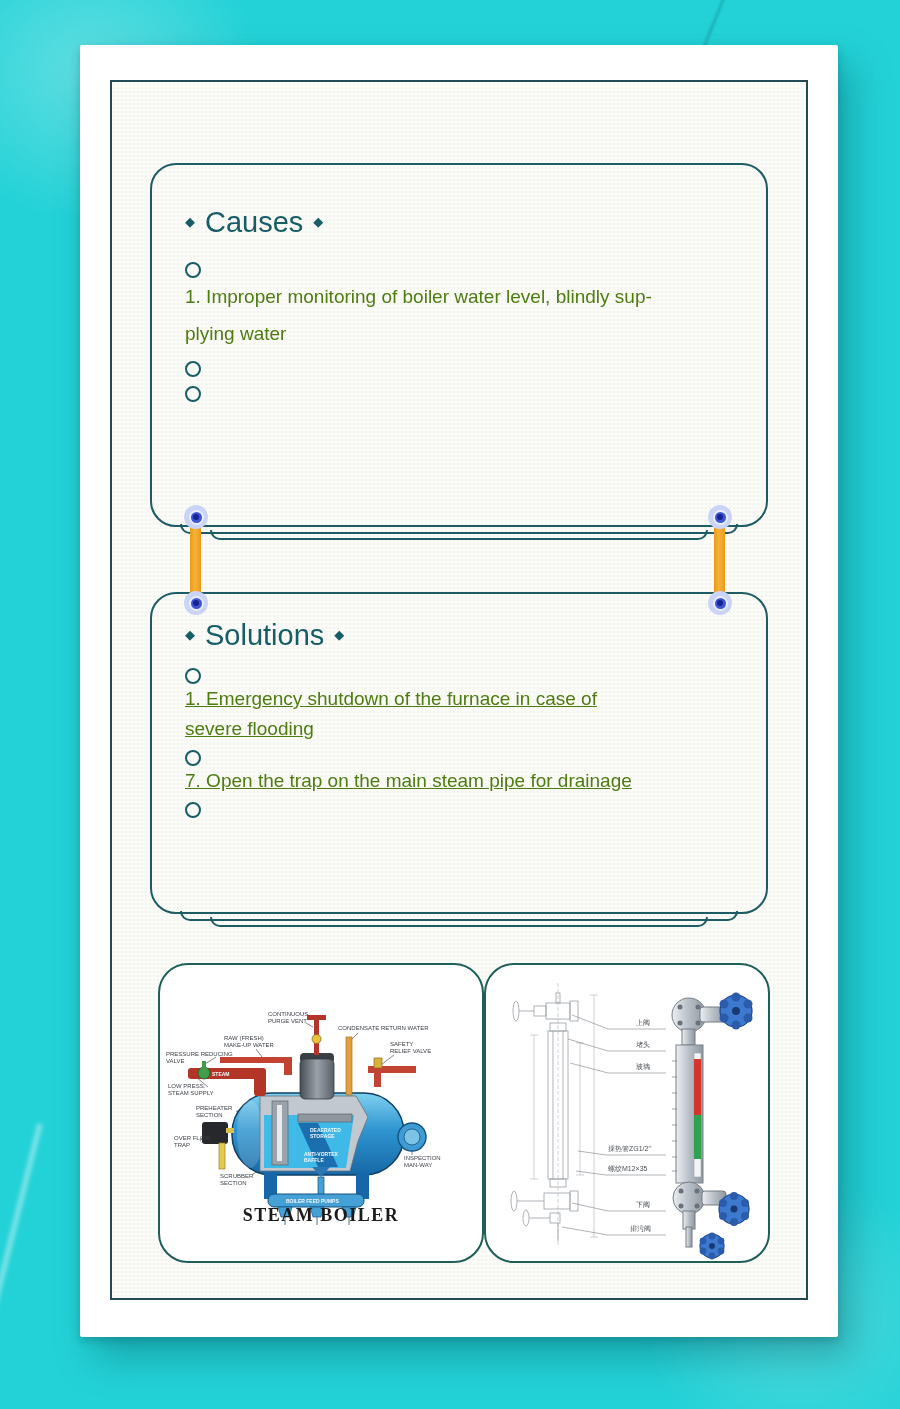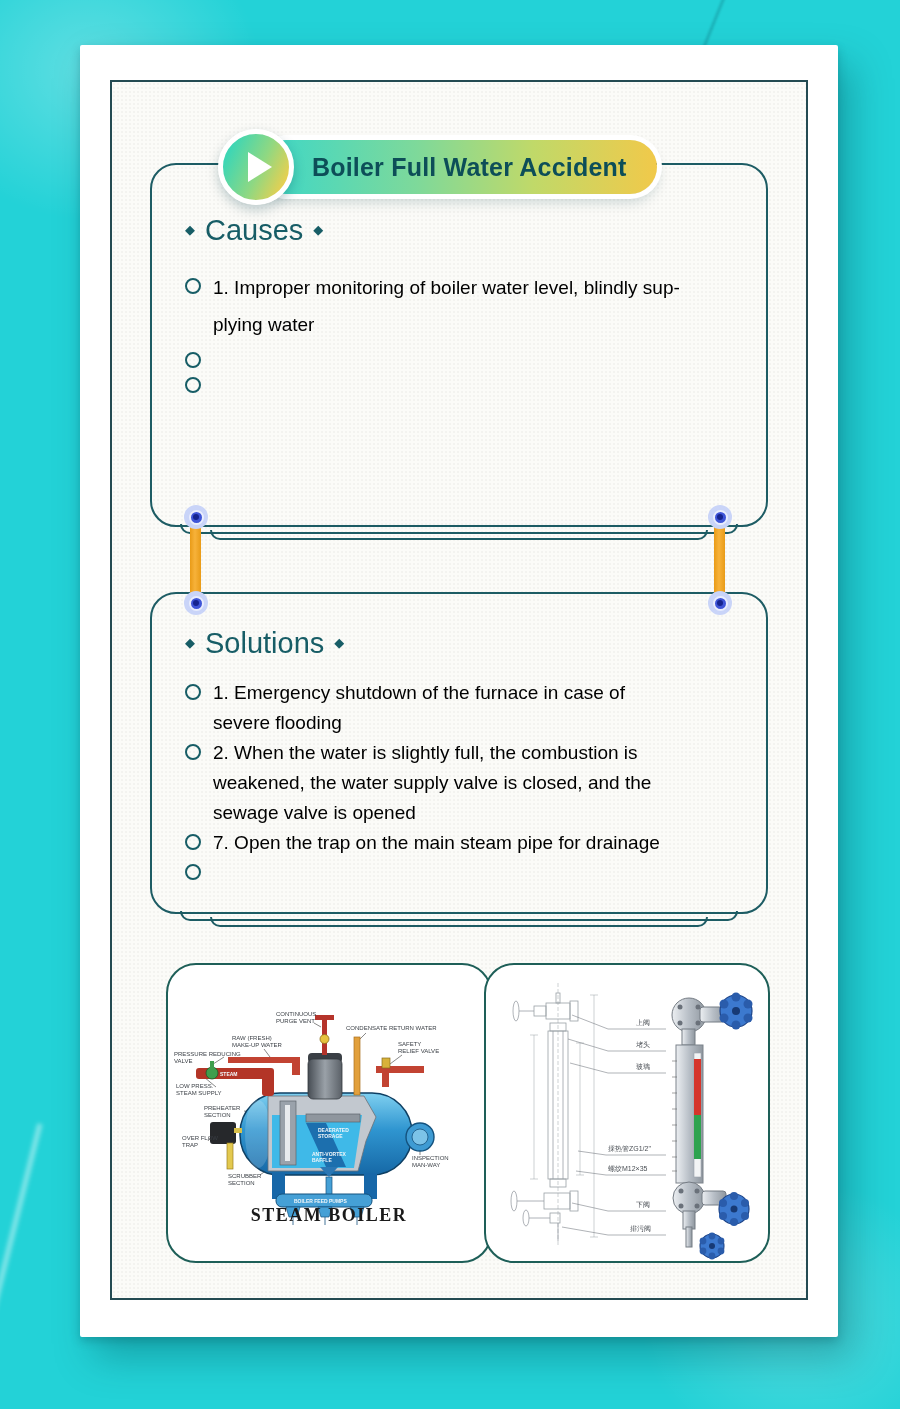--- a/index.html
+++ b/index.html
@@ -56,50 +56,50 @@
   .sheet{box-sizing:border-box;border:2px solid #1d5c64;border-top:none;border-radius:0 0 20px 20px;height:10px;margin:-4px auto 0;}
   .sheet.s1{width:calc(100% - 60px);margin-top:-3px;}
   .sheet.s2{width:calc(100% - 120px);}
   .sheet-wrap{position:absolute;left:70px;width:618px;z-index:1;}
   #causes-sheets{top:482px;}
   #solutions-sheets{top:869px;}
 
   .card-head{display:flex;align-items:center;color:#175d66;margin-left:33px;}
   #causes-card .card-head{margin-top:40px;}
   #solutions-card .card-head{margin-top:24px;}
-  .head-text{font-size:29px;line-height:34px;margin:8px 10px;}
+  .head-text{font-size:29px;line-height:34px;margin:0 10px;}
   .diamond{font-size:13px;line-height:34px;}
 
   .card-body{margin:14px 20px 0 33px;}
   #solutions-card .card-body{margin-top:10px;}
-  .li{display:flex;color:#000000;}
+  .li{display:flex;color:#4d7c0f;flex-direction:column;}
   .dot{width:16px;height:16px;border:2px solid #175d66;border-radius:50%;flex-shrink:0;margin-right:12px;box-sizing:border-box;}
   #causes-card .li-text{font-size:19px;line-height:37px;white-space:pre-line;}
   #causes-card .dot{margin-top:9px;}
-  #solutions-card .li-text{font-size:19px;line-height:30px;white-space:pre-line;}
+  #solutions-card .li-text{font-size:19px;line-height:30px;white-space:pre-line;text-decoration:underline;}
   #solutions-card .dot{margin-top:6px;}
 
   
   .strap{position:absolute;width:11px;height:96px;border-radius:6px;z-index:5;
     background:linear-gradient(90deg,#e99b17,#f7b23a 45%,#e99b17);}
   #strap-left{left:110px;top:466px;}
   #strap-right{left:634px;top:466px;}
   .pin{position:absolute;width:24px;height:24px;border-radius:50%;z-index:6;
     background:#c9d4f8;display:flex;align-items:center;justify-content:center;}
   .pin .mid{width:15px;height:15px;border-radius:50%;background:#3f55d8;border:2px solid #e9edfd;box-sizing:border-box;display:flex;align-items:center;justify-content:center;}
   .pin .core{width:6px;height:6px;border-radius:50%;background:#16248f;}
   #pin-tl{left:104px;top:460px;} #pin-bl{left:104px;top:546px;}
   #pin-tr{left:628px;top:460px;} #pin-br{left:628px;top:546px;}
 
   
   .fig-card{
     position:absolute;top:918px;height:300px;box-sizing:border-box;background:#fff;
     border:2px solid #1e5f58;border-radius:30px;overflow:hidden;z-index:2;
   }
-  #fig-boiler{left:86px;width:326px;}
+  #fig-boiler{left:78px;width:326px;}
   #fig-gauge{left:404px;width:286px;}
   .fig-card svg{position:absolute;left:0;top:0;}
   .fig-label{position:absolute;font-size:6px;line-height:7px;color:#3a3f45;white-space:pre;z-index:3;}
   .fig-label.on-dark{color:#f2f7fa;font-weight:bold;font-size:5px;line-height:6px;}
   .fig-label.cn{font-size:7px;color:#4a4f55;}
   .boiler-caption{
     position:absolute;left:0;right:0;top:240px;text-align:center;z-index:3;
     font-family:"Liberation Serif", serif;font-weight:bold;font-size:18px;color:#1a1a1a;letter-spacing:1.5px;
   }
 </style>
@@ -107,28 +107,20 @@
 <body>
 
 <div class="vein glow-tl"></div>
 <div class="vein glow-br"></div>
 <div class="vein vein-tr"></div>
 <div class="vein vein-bl"></div>
 
 <div id="poster">
   <div class="inner-frame"></div>
 
-  <div class="banner">
-    <div class="play-btn">
-      <div class="play-tri"></div>
-    </div>
-    <div class="title-pill">
-      <span class="title-text">Boiler Full Water Accident</span>
-    </div>
-  </div>
 
   <div class="sheet-wrap" id="causes-sheets">
     <div class="sheet s1"></div>
       <div class="sheet s2"></div>
   </div>
   <div class="sheet-wrap" id="solutions-sheets">
     <div class="sheet s1"></div>
       <div class="sheet s2"></div>
   </div>
 
@@ -180,26 +172,20 @@
     <div class="card-head">
       <span class="diamond">◆</span>
       <span class="head-text">Solutions</span>
       <span class="diamond">◆</span>
     </div>
     <div class="card-body">
       <div class="li">
           <span class="dot"></span>
           <span class="li-text">1. Emergency shutdown of the furnace in case of
 severe flooding</span>
-        </div>
-      <div class="li">
-          <span class="dot"></span>
-          <span class="li-text">2. When the water is slightly full, the combustion is
-weakened, the water supply valve is closed, and the
-sewage valve is opened</span>
         </div>
       <div class="li">
           <span class="dot"></span>
           <span class="li-text">7. Open the trap on the main steam pipe for drainage</span>
         </div>
       <div class="li">
           <span class="dot"></span>
         </div>
     </div>
   </div>

